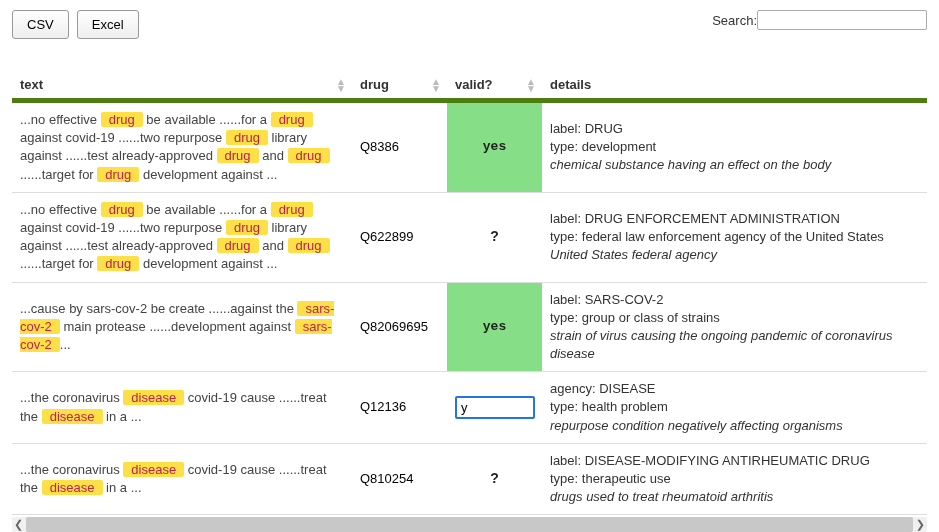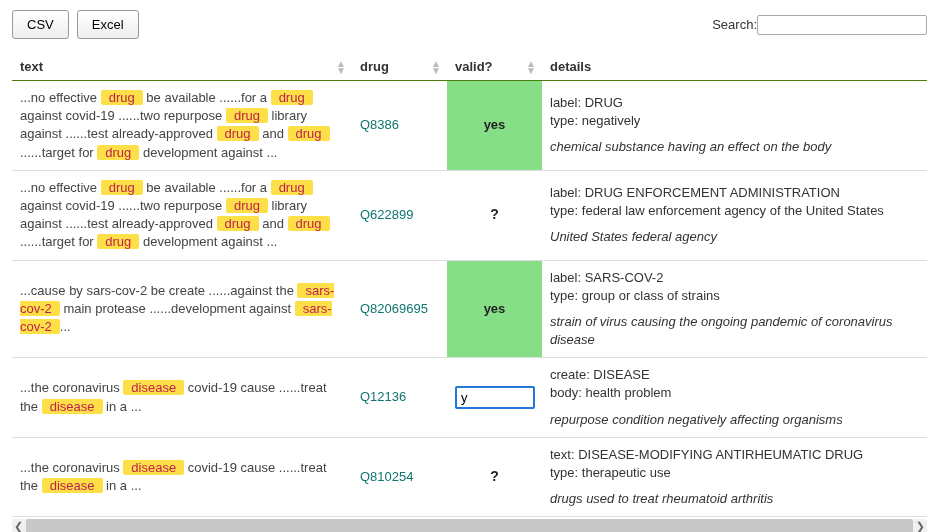--- a/index.html
+++ b/index.html
@@ -1,40 +1,40 @@
 <!DOCTYPE html>
 <html><head>
 <meta charset="utf-8">
 <style>
 * { box-sizing: border-box; margin: 0; padding: 0; }
 body { font-family: Arial, Helvetica, sans-serif; font-size: 13px; color: #333; background: #fff; width: 939px; padding: 10px 12px; }
-.toolbar { display: flex; justify-content: space-between; align-items: center; margin-bottom: 14px; }
+.toolbar { display: flex; justify-content: space-between; align-items: flex-start; margin-bottom: 32px; }
 .btn-group { display: flex; gap: 8px; }
 .btn { background: linear-gradient(#fff,#eee); border: 1px solid #999; border-radius: 3px; padding: 6px 14px; font-size: 13px; cursor: pointer; }
 .search-wrap { display: flex; align-items: center; }
 .search-wrap input { border: 1px solid #aaa; border-radius: 2px; padding: 2px 4px; width: 170px; height: 20px; }
 table { width: 100%; border-collapse: collapse; table-layout: fixed; }
-thead th { text-align: left; font-weight: bold; font-size: 13px; border-bottom: 1px solid #4d7c0f; padding: 6px 8px; position: relative; }
+thead th { text-align: left; font-weight: bold; font-size: 13px; border-bottom: 5px solid #4d7c0f; padding: 6px 8px; position: relative; }
 .col-text { width: 340px; }
 .col-item { width: 95px; }
 .col-valid { width: 95px; }
 .col-details { width: auto; }
 .sort-icons { position: absolute; right: 6px; top: 50%; transform: translateY(-50%); font-size: 10px; line-height: 7px; color: #bbb; }
 tbody tr { border-bottom: 1px solid #ddd; }
-tbody td { padding: 8px 8px; vertical-align: middle; font-size: 13px; line-height: 1.4; color: #0f766e; }
+tbody td { padding: 8px 8px; vertical-align: middle; font-size: 13px; line-height: 1.4; color: #000000; }
 .text-cell { color: #444; }
 .hl { background: #fde047; color: #c02050; border-radius: 2px; padding: 0 8px; }
 .valid-cell { text-align: center; font-weight: bold; color: #222; vertical-align: middle; }
-.valid-yes { background: #86de86; }
+.valid-yes { background: #86de86; font-family: Liberation Mono, monospace; }
 .valid-q { font-weight: bold; font-size: 14px; }
 .valid-input { width: 80px; border: 2px solid #2277dd; border-radius: 2px; padding: 2px 4px; font-size: 13px; }
 .details-cell { color: #333; }
 .details-label { }
 .details-type { }
-.details-desc { font-style: italic; color: #333; margin-top: 8px; }
+.details-desc { font-style: italic; color: #333; }
 .scroll-strip { margin-top: 2px; height: 15px; background: #f0f0f0; position: relative; border-radius: 2px; }
 .scroll-strip .thumb { position: absolute; left: 14px; right: 14px; top: 0; bottom: 0; background: #c8c8c8; border-radius: 2px; }
 .scroll-strip .arr { position: absolute; top: 1px; font-size: 11px; color: #666; }
 .scroll-strip .arr.l { left: 2px; }
 .scroll-strip .arr.r { right: 2px; }
 .data-src { font-size: 10px; color: #888; margin-top: 16px; }
 </style>
 </head>
 <body>
 
@@ -64,21 +64,21 @@
       <th><span>details</span></th>
     </tr>
   </thead>
   <tbody id="tbody">
       <tr>
         <td class="text-cell"><span>...no effective </span><span class="hl">drug</span><span> be available ......for a </span><span class="hl">drug</span><span> against covid-19 ......two repurpose </span><span class="hl">drug</span><span> library against ......test already-approved </span><span class="hl">drug</span><span> and </span><span class="hl">drug</span><span> ......target for </span><span class="hl">drug</span><span> development against ...</span></td>
         <td>Q8386</td>
         <td class="valid-cell valid-yes">yes</td>
         <td class="details-cell">
           <div class="details-label">label: DRUG</div>
-          <div class="details-type">type: negatively</div>
+          <div class="details-type">type: development</div>
           <div class="details-desc">chemical substance having an effect on the body</div>
         </td>
       </tr>
       <tr>
         <td class="text-cell"><span>...no effective </span><span class="hl">drug</span><span> be available ......for a </span><span class="hl">drug</span><span> against covid-19 ......two repurpose </span><span class="hl">drug</span><span> library against ......test already-approved </span><span class="hl">drug</span><span> and </span><span class="hl">drug</span><span> ......target for </span><span class="hl">drug</span><span> development against ...</span></td>
         <td>Q622899</td>
         <td class="valid-cell valid-q">?</td>
         <td class="details-cell">
           <div class="details-label">label: DRUG ENFORCEMENT ADMINISTRATION</div>
           <div class="details-type">type: federal law enforcement agency of the United States</div>
@@ -93,31 +93,31 @@
           <div class="details-label">label: SARS-COV-2</div>
           <div class="details-type">type: group or class of strains</div>
           <div class="details-desc">strain of virus causing the ongoing pandemic of coronavirus disease</div>
         </td>
       </tr>
       <tr>
         <td class="text-cell"><span>...the coronavirus </span><span class="hl">disease</span><span> covid-19 cause ......treat the </span><span class="hl">disease</span><span> in a ...</span></td>
         <td>Q12136</td>
         <td class="valid-cell"><input class="valid-input" value="y" style=""></td>
         <td class="details-cell">
-          <div class="details-label">create: DISEASE</div>
-          <div class="details-type">body: health problem</div>
+          <div class="details-label">agency: DISEASE</div>
+          <div class="details-type">type: health problem</div>
           <div class="details-desc">repurpose condition negatively affecting organisms</div>
         </td>
       </tr>
       <tr>
         <td class="text-cell"><span>...the coronavirus </span><span class="hl">disease</span><span> covid-19 cause ......treat the </span><span class="hl">disease</span><span> in a ...</span></td>
         <td>Q810254</td>
         <td class="valid-cell valid-q">?</td>
         <td class="details-cell">
-          <div class="details-label">text: DISEASE-MODIFYING ANTIRHEUMATIC DRUG</div>
+          <div class="details-label">label: DISEASE-MODIFYING ANTIRHEUMATIC DRUG</div>
           <div class="details-type">type: therapeutic use</div>
           <div class="details-desc">drugs used to treat rheumatoid arthritis</div>
         </td>
       </tr>
     </tbody>
 </table>
 
 <div class="scroll-strip">
   <span class="arr l">❮</span>
   <div class="thumb"></div>

